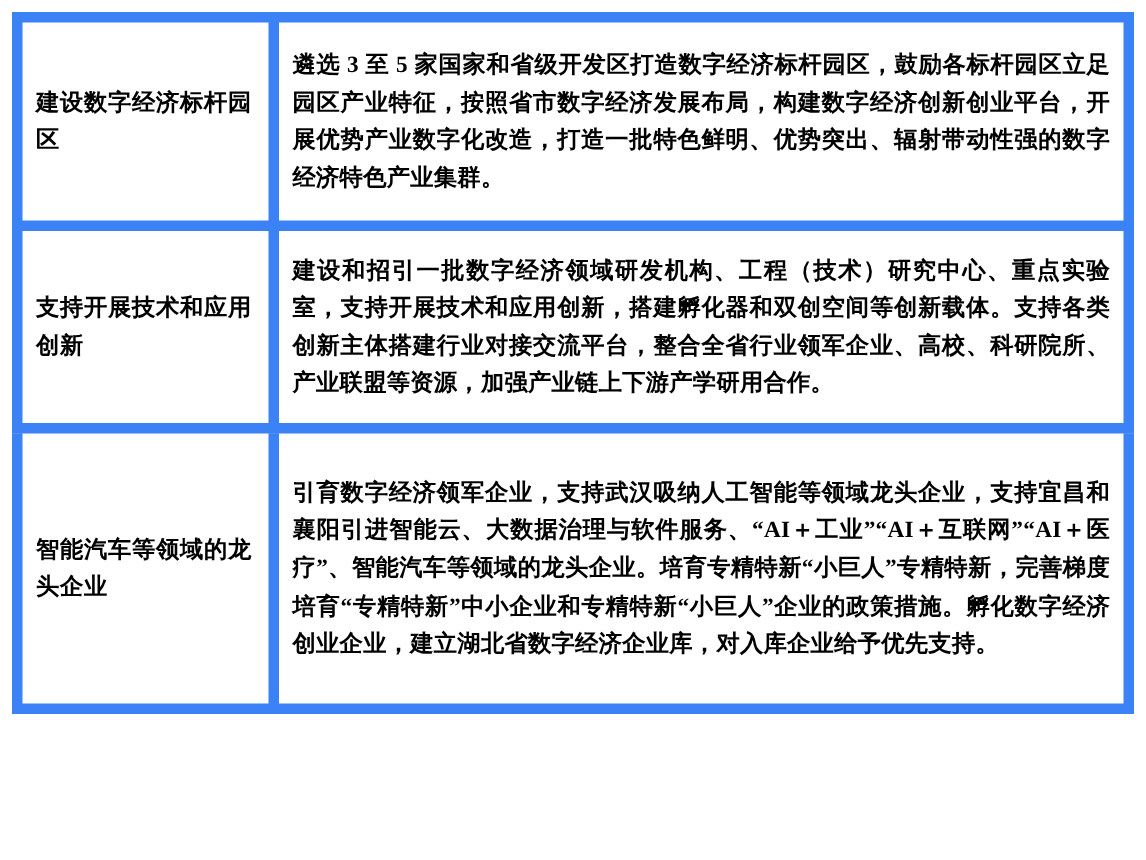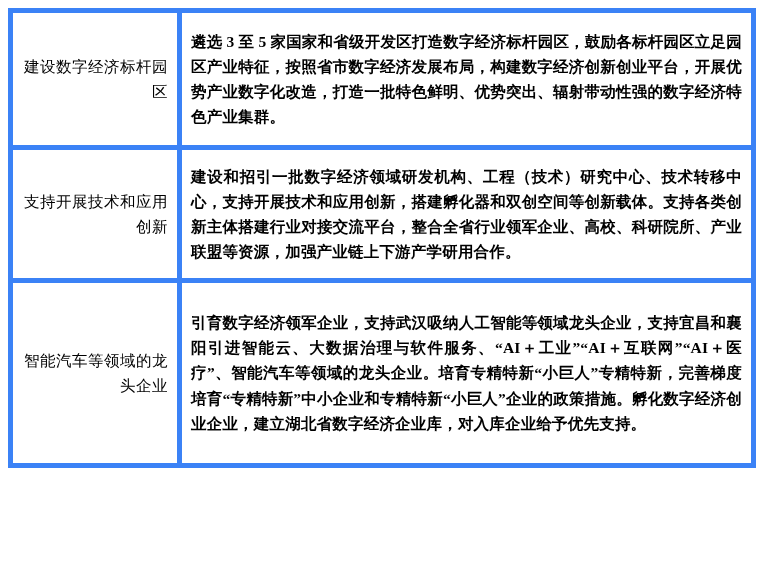--- a/index.html
+++ b/index.html
@@ -14,30 +14,30 @@
     color: #000000;
     overflow: hidden;
   }
   .doc-table {
     border-collapse: collapse;
     table-layout: fixed;
     width: 748px;
     margin: 8px 8px 0 8px;
   }
   .doc-table td {
-    border: 5px solid #3b82f6;
+    border: 7px solid #3b82f6;
     vertical-align: middle;
     padding: 6px 9px;
     font-size: 15.5px;
     line-height: 1.62;
   }
   td.label-cell {
     width: 146px;
-    font-weight: normal;
-    text-align: right;
+    font-weight: bold;
+    text-align: left;
     letter-spacing: 0.5px;
   }
   td.body-cell {
     font-weight: bold;
     text-align: justify;
     text-justify: inter-ideograph;
     letter-spacing: 0.2px;
   }
   .row-1 .body-cell { height: 120px; }
   .row-2 .body-cell { height: 110px; }
@@ -61,21 +61,21 @@
       </td>
       <td class="body-cell">
         <span class="body-inner">遴选 3 至 5 家国家和省级开发区打造数字经济标杆园区，鼓励各标杆园区立足园区产业特征，按照省市数字经济发展布局，构建数字经济创新创业平台，开展优势产业数字化改造，打造一批特色鲜明、优势突出、辐射带动性强的数字经济特色产业集群。</span>
       </td>
     </tr>
     <tr class="row-3">
       <td class="label-cell">
         <span class="label-inner">支持开展技术和应用创新</span>
       </td>
       <td class="body-cell">
-        <span class="body-inner">建设和招引一批数字经济领域研发机构、工程（技术）研究中心、技术转移中心，支持开展技术和应用创新，搭建孵化器和双创空间等创新载体。支持各类创新主体搭建行业对接交流平台，整合全省行业领军企业、高校、科研院所、产业联盟等资源，加强产业链上下游产学研用合作。</span>
+        <span class="body-inner">建设和招引一批数字经济领域研发机构、工程（技术）研究中心、重点实验室，支持开展技术和应用创新，搭建孵化器和双创空间等创新载体。支持各类创新主体搭建行业对接交流平台，整合全省行业领军企业、高校、科研院所、产业联盟等资源，加强产业链上下游产学研用合作。</span>
       </td>
     </tr>
     <tr class="row-4">
       <td class="label-cell">
         <span class="label-inner">智能汽车等领域的龙头企业</span>
       </td>
       <td class="body-cell">
         <span class="body-inner">引育数字经济领军企业，支持武汉吸纳人工智能等领域龙头企业，支持宜昌和襄阳引进智能云、大数据治理与软件服务、“AI＋工业”“AI＋互联网”“AI＋医疗”、智能汽车等领域的龙头企业。培育专精特新“小巨人”专精特新，完善梯度培育“专精特新”中小企业和专精特新“小巨人”企业的政策措施。孵化数字经济创业企业，建立湖北省数字经济企业库，对入库企业给予优先支持。</span>
       </td>
     </tr>

